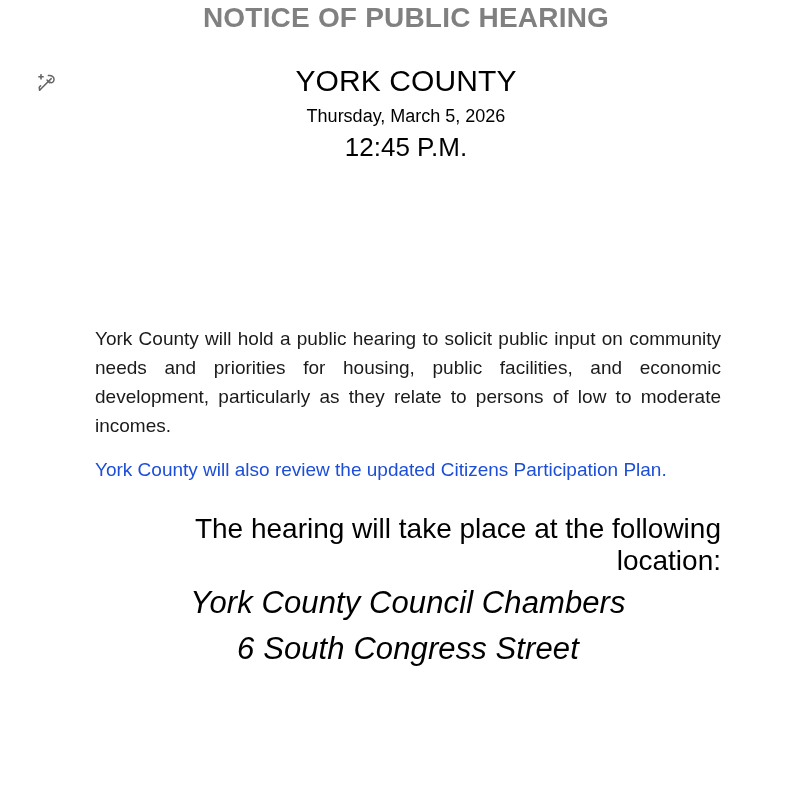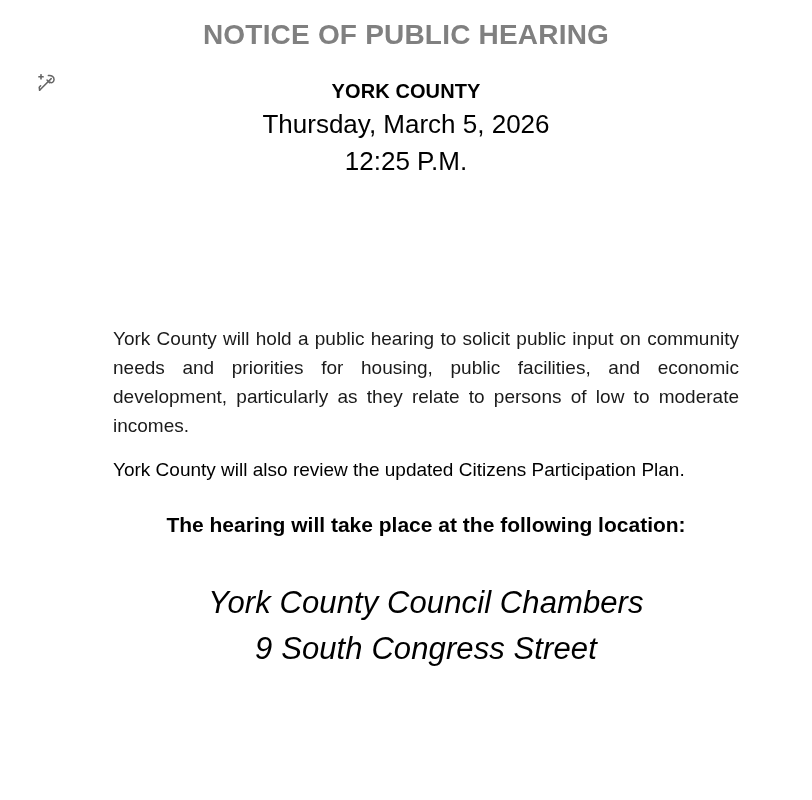--- a/index.html
+++ b/index.html
@@ -34,86 +34,86 @@
     opacity: 0.78;
   }
 
   
   .notice-header {
     text-align: center;
     font-size: 28px;
     font-weight: bold;
     color: #808080;
     letter-spacing: 0.2px;
-    padding-top: 19px;
+    padding-top: 2px;
     line-height: 1.15;
   }
 
   
   .title-block {
     text-align: center;
     margin-top: 26px;
   }
   .title-agency {
-    font-size: 20px;
-    font-weight: bold;
+    font-size: 30px;
+    font-weight: normal;
     line-height: 1.42;
     letter-spacing: 0.1px;
   }
   .title-hearing {
     font-size: 26px;
     font-weight: bold;
     line-height: 1.42;
     letter-spacing: 0.1px;
   }
   .title-date {
-    font-size: 26px;
+    font-size: 18px;
     font-weight: normal;
     line-height: 1.45;
   }
   .title-time {
     font-size: 26px;
     font-weight: normal;
     line-height: 1.45;
   }
 
   
   .invite-line {
     text-align: center;
     font-size: 22px;
     font-weight: bold;
     margin-top: 47px;
   }
 
   
   .body-block {
     position: absolute;
-    left: 113px;
+    left: 95px;
     width: 626px;
   }
   .body-para {
     text-align: justify;
     text-justify: inter-word;
     font-size: 19px;
     line-height: 1.52;
     color: #1a1a1a;
   }
 
   .para-one-line {
     text-align: left;
     font-size: 19px;
     line-height: 1.52;
-    color: #000000;
+    color: #1d4ed8;
   }
 
   
   .location-heading {
-    text-align: center;
-    font-size: 21px;
-    font-weight: bold;
+    text-align: right;
+    font-size: 28px;
+    font-weight: normal;
   }
 
   
   .address-block {
     text-align: center;
     font-size: 31px;
     font-weight: normal;
     line-height: 1.48;
     letter-spacing: 0.1px;
     font-style: italic;
@@ -137,34 +137,34 @@
         <rect x="3.2" y="5.0" width="5.6" height="1.6" rx="0.4"></rect>
       </g>
     </svg>
   </span>
 
   <div class="notice-header">NOTICE OF PUBLIC HEARING</div>
 
   <div class="title-block">
     <div class="title-agency">YORK COUNTY</div>
     <div class="title-date">Thursday, March 5, 2026</div>
-    <div class="title-time">12:25 P.M.</div>
+    <div class="title-time">12:45 P.M.</div>
   </div>
 
 
   <div class="body-block" style="top:325px;">
     <p class="body-para" style="margin:0;">York County will hold a public hearing to solicit public input on community needs and priorities for housing, public facilities, and economic development, particularly as they relate to persons of low to moderate incomes.</p>
   </div>
 
   <div class="body-block" style="top:456px;">
     <p class="para-one-line" style="margin:0;">York County will also review the updated Citizens Participation Plan.</p>
   </div>
 
   <div class="body-block" style="top:513px;">
     <div class="location-heading">The hearing will take place at the following location:</div>
   </div>
 
   <div class="body-block" style="top:580px;">
     <div class="address-block">York County Council Chambers</div>
-    <div class="address-block">9 South Congress Street</div>
+    <div class="address-block">6 South Congress Street</div>
   </div>
 
 </div>
 
 </body></html>

